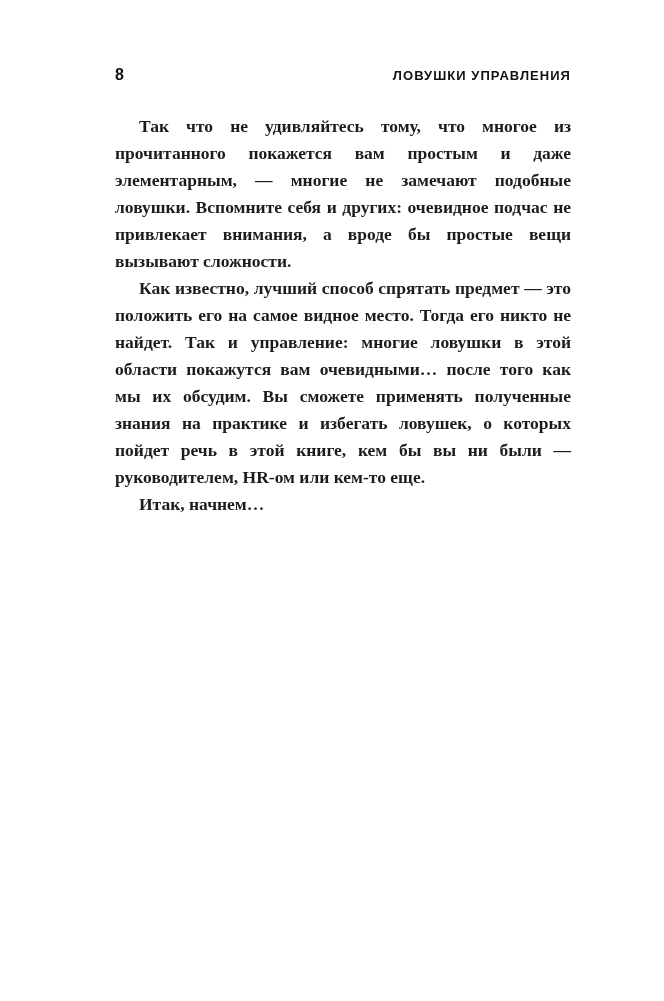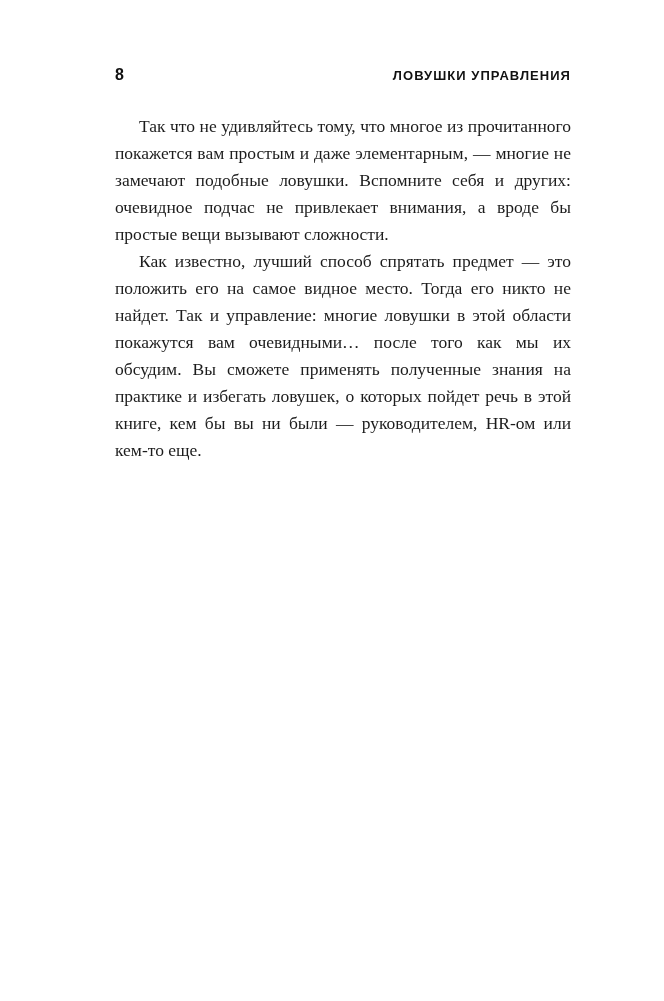--- a/index.html
+++ b/index.html
@@ -50,30 +50,32 @@
       right: 93px;
     }
 
     .page-body p {
       font-size: 17.5px;
       line-height: 27px;
       text-align: justify;
       text-indent: 24px;
       color: #1c1c1c;
       hyphens: none;
+      font-weight: bold;
     }
   </style>
 </head>
 <body>
 
 <div class="book-page">
 
   <header class="page-header">
     <span class="page-number">8</span>
     <span class="running-head">ЛОВУШКИ УПРАВЛЕНИЯ</span>
   </header>
 
   <main class="page-body">
     <p>Так что не удивляйтесь тому, что многое из прочитанного покажется вам простым и даже элементарным, — многие не замечают подобные ловушки. Вспомните себя и других: очевидное подчас не привлекает внимания, а вроде бы простые вещи вызывают сложности.</p>
     <p>Как известно, лучший способ спрятать предмет — это положить его на самое видное место. Тогда его никто не найдет. Так и управление: многие ловушки в этой области покажутся вам очевидными… после того как мы их обсудим. Вы сможете применять полученные знания на практике и избегать ловушек, о которых пойдет речь в этой книге, кем бы вы ни были — руководителем, HR-ом или кем-то еще.</p>
+    <p>Итак, начнем…</p>
   </main>
 
 </div>
 
 </body></html>

